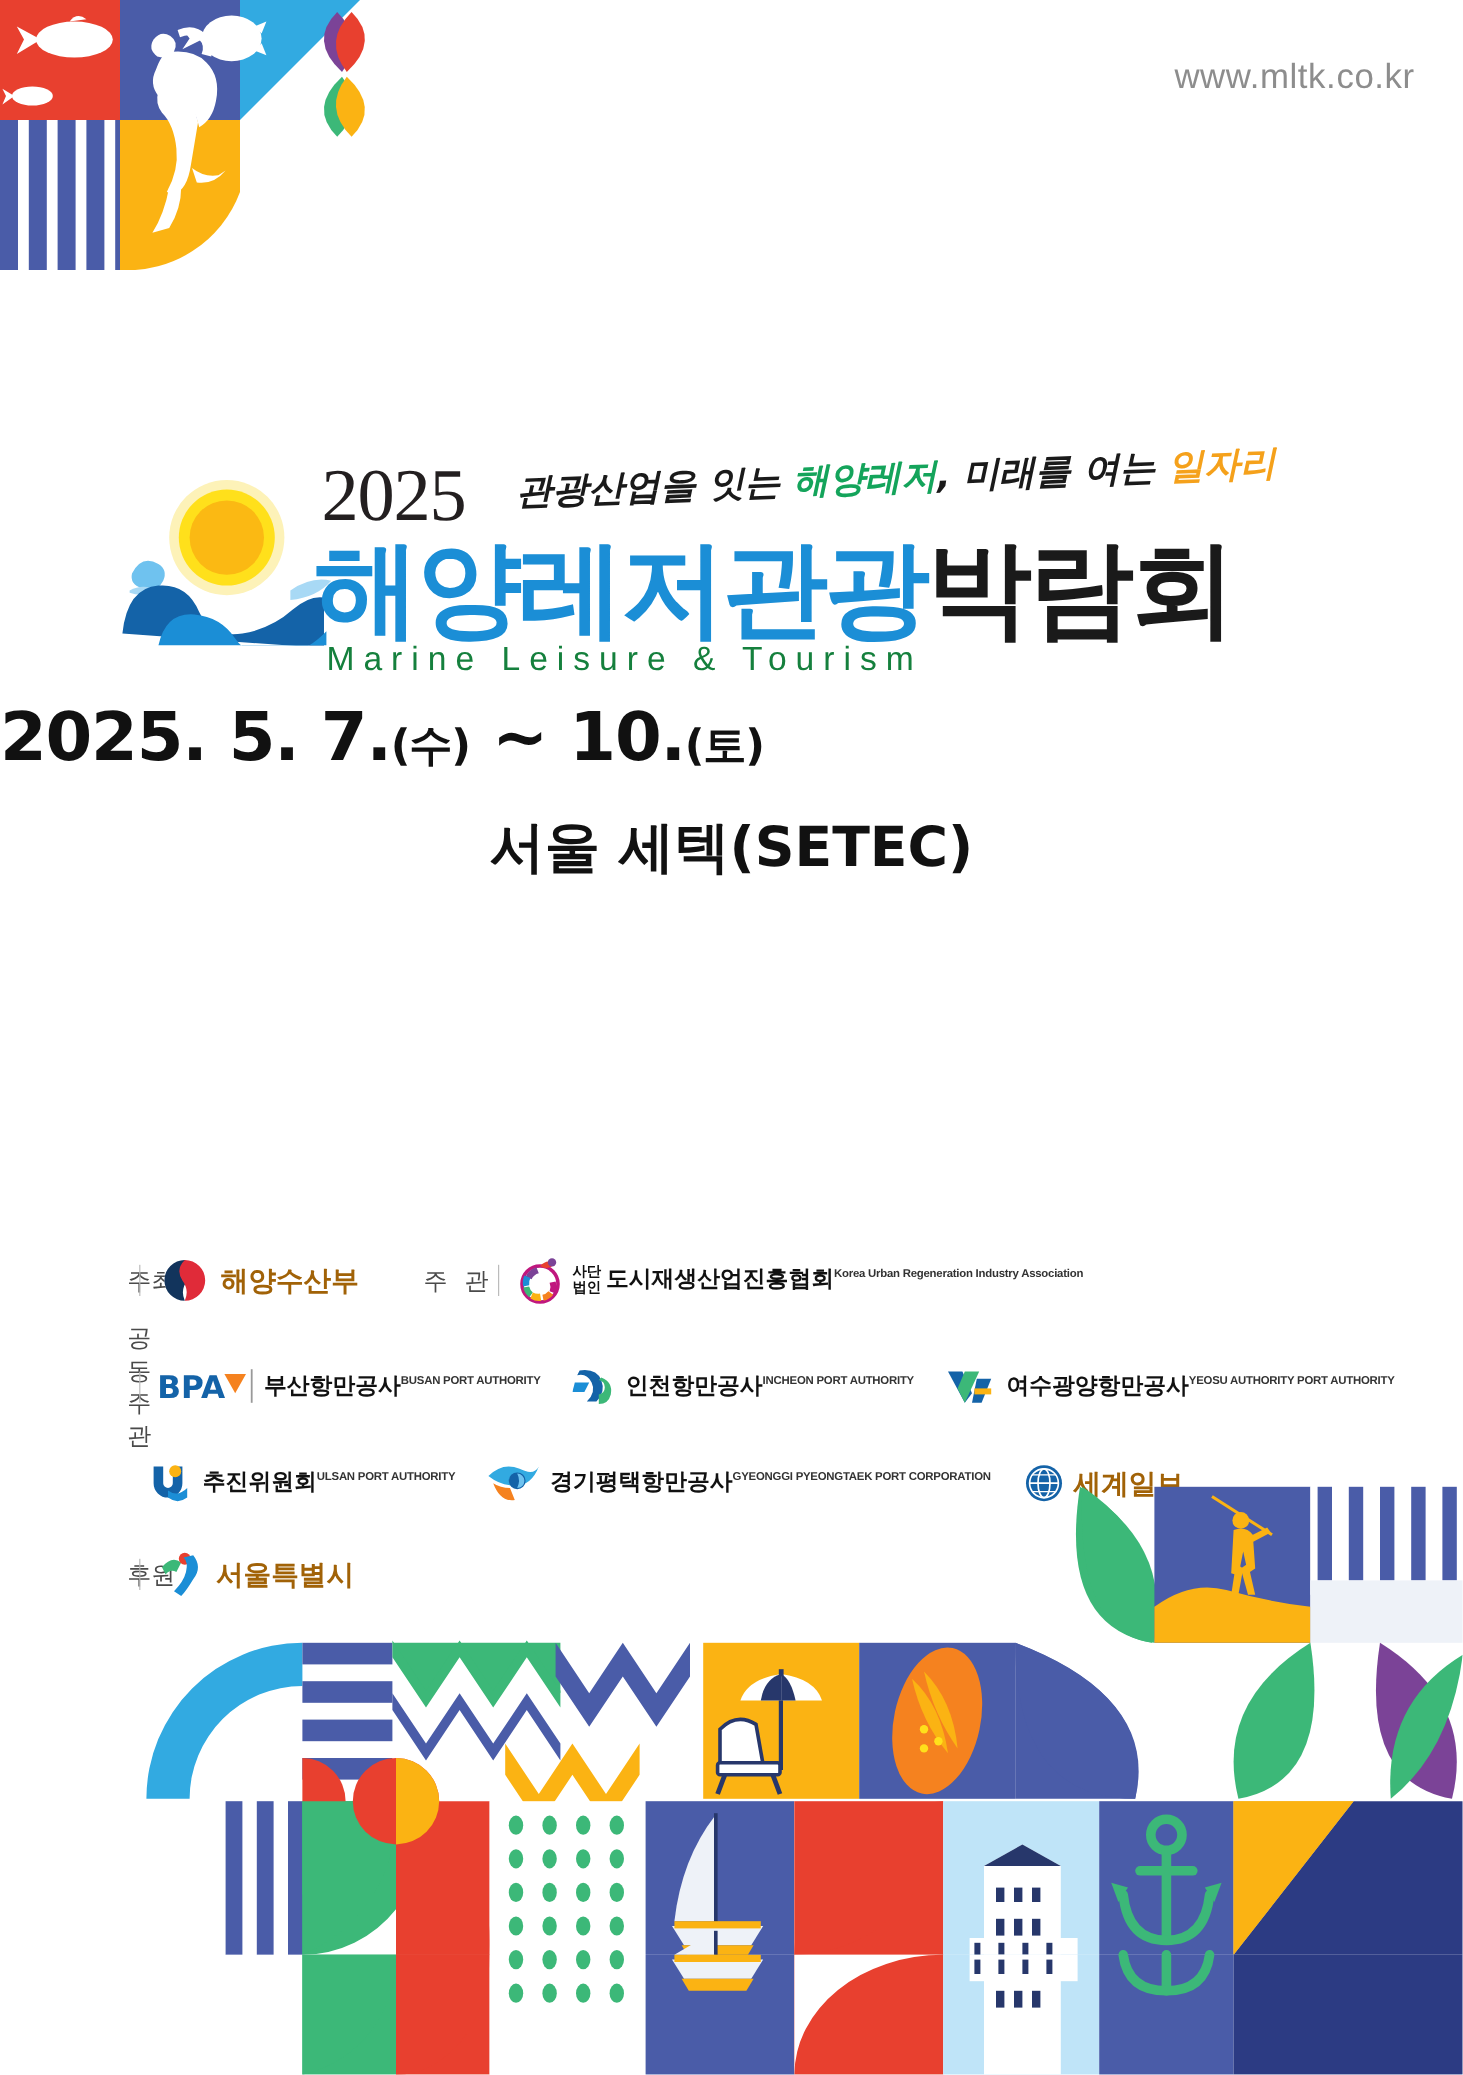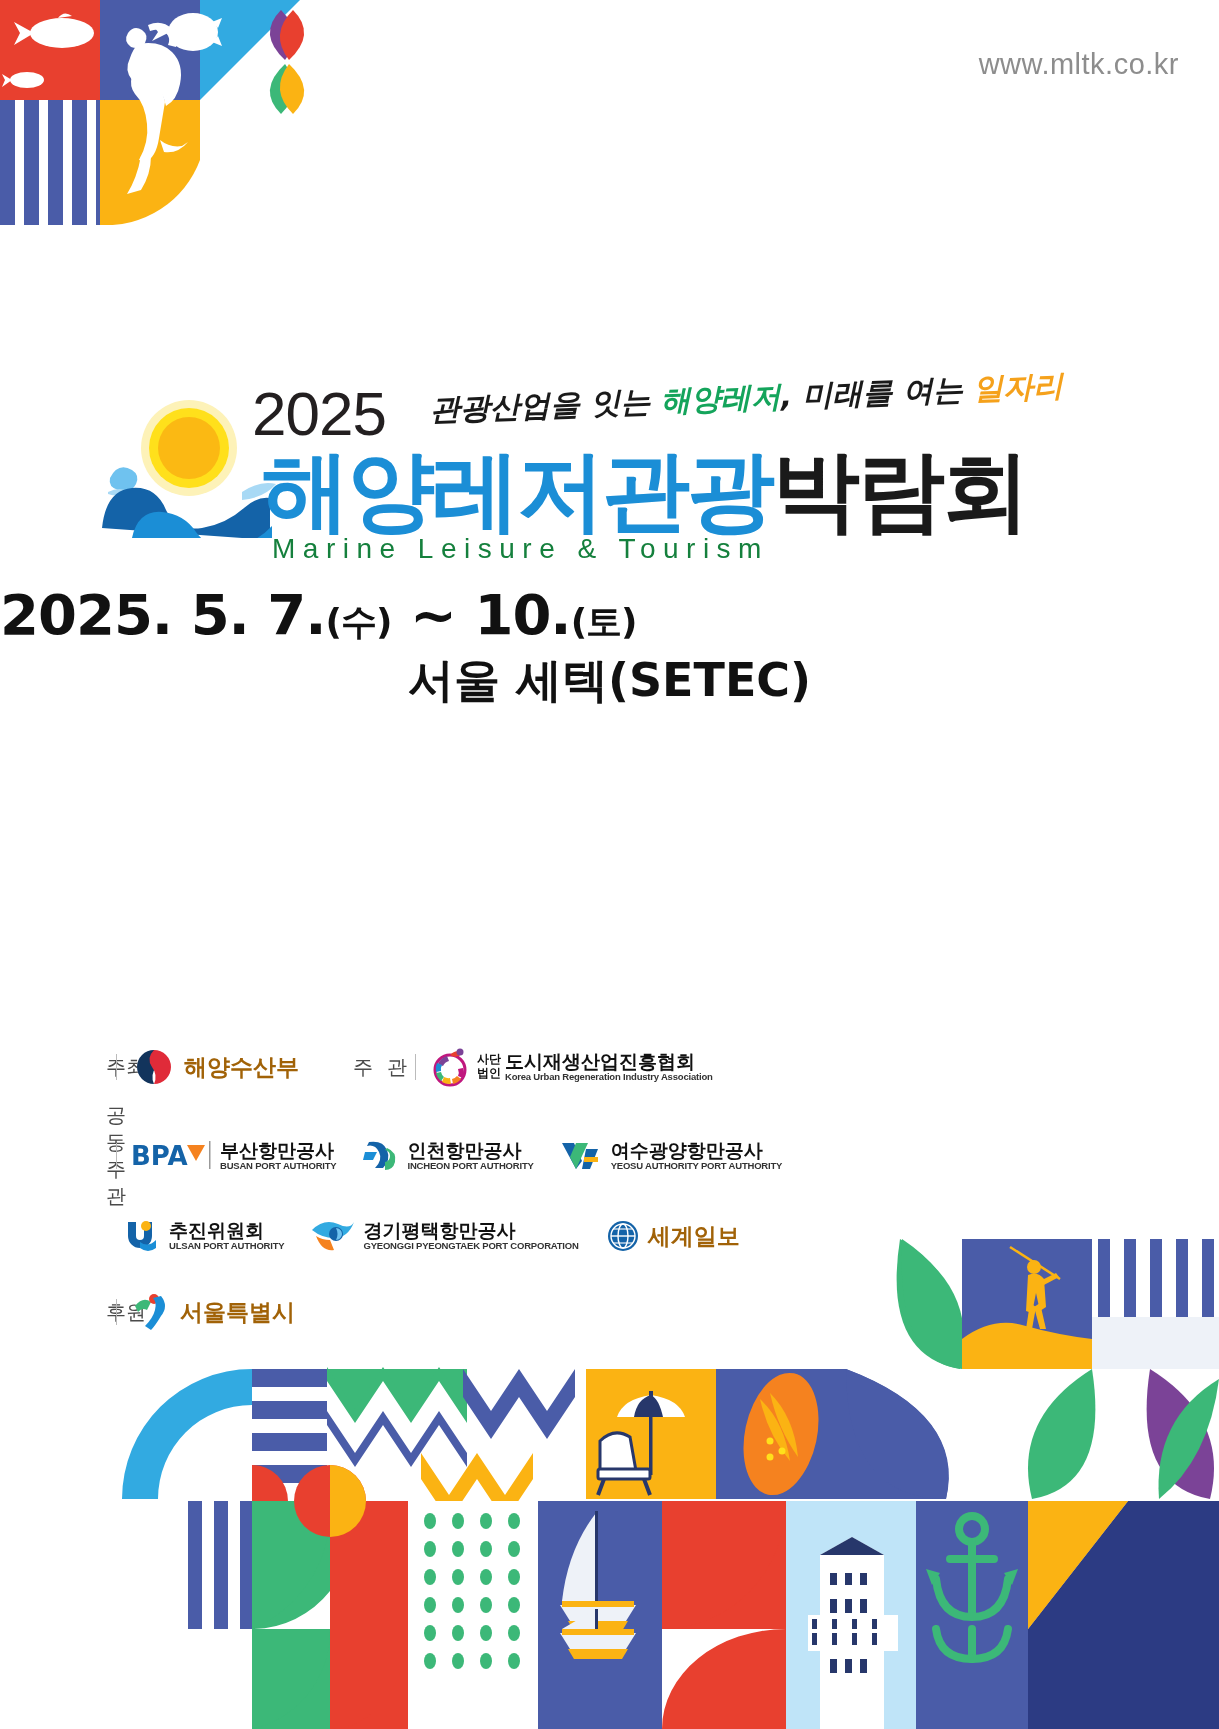--- a/index.html
+++ b/index.html
@@ -20,23 +20,23 @@
     font-size: 29px; color: #8d8d8d; letter-spacing: 0.5px;
   }
 
   
   .titleblock { position: absolute; left: 0; top: 370px; width: 1219px; }
 
   .logo-row { position: relative; height: 185px; }
   .sunwave { position: absolute; left: 92px; top: 18px; width: 190px; height: 150px; }
 
   .year {
-    position: absolute; left: 252px; top: 8px;
+    position: absolute; left: 268px; top: 8px;
     font-size: 62px; font-weight: 400; color: #231f20;
-    letter-spacing: -1px; font-family: Liberation Sans, sans-serif;
+    letter-spacing: -1px; font-family: Liberation Serif, serif;
   }
 
   .tagline {
     position: absolute; left: 430px; top: 20px;
     font-size: 30px; white-space: nowrap;
     font-family: "DejaVu Sans", sans-serif;
     transform: rotate(-2.2deg); transform-origin: left center;
   }
   .tg-dark { color: #1a1a1a; font-style: italic; font-weight: 600; }
   .tg-green { color: #14a45b; font-style: italic; font-weight: 700; }
@@ -58,21 +58,21 @@
 
   .datetext {
     position: absolute; left: 0; top: 212px; width: 1219px;
     text-align: left; font-size: 56px; font-weight: 800;
     color: #111; letter-spacing: -1px;
     font-family: "DejaVu Sans", sans-serif;
   }
   .datetext .dow { font-size: 36px; font-weight: 700; }
 
   .venue {
-    position: absolute; left: 0; top: 280px; width: 1219px;
+    position: absolute; left: 0; top: 306px; width: 1219px;
     text-align: center; font-size: 46px; font-weight: 700;
     color: #111; font-family: "DejaVu Sans", sans-serif;
   }
 
   
   .orgsec { position: absolute; left: 0; top: 1046px; width: 1219px; }
 
   .org-row { display: flex; align-items: center; margin-bottom: 8px; position: relative; }
 
   .org-label {
@@ -88,21 +88,21 @@
   }
 
   .org-items { display: flex; align-items: center; flex-wrap: wrap; gap: 0; }
   .org-item { display: flex; align-items: center; margin-right: 26px; }
   .org-item:last-child { margin-right: 0; }
 
   .org-name {
     font-size: 23px; font-weight: 800; color: #a16207; white-space: nowrap;
     font-family: Liberation Sans, sans-serif;
   }
-  .org-stack { display: flex; flex-direction: column; line-height: 1.05; }
+  .org-stack { display: flex; flex-direction: row; line-height: 1.05; }
   .org-en {
     font-size: 9.5px; color: #333; font-weight: 600;
     letter-spacing: -0.2px; white-space: nowrap;
   }
   .org-ko-sm { font-size: 19px; font-weight: 800; color: #111; white-space: nowrap; }
   .prefix-2line {
     font-size: 12px; font-weight: 800; color: #111; line-height: 1.15;
     margin-right: 4px; text-align: center;
   }
 

